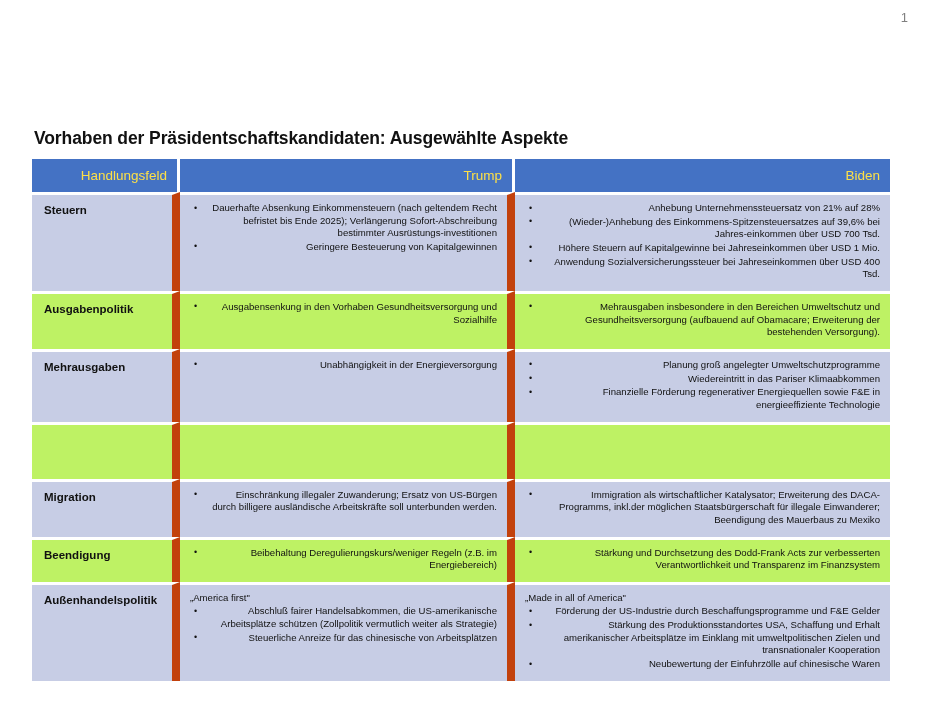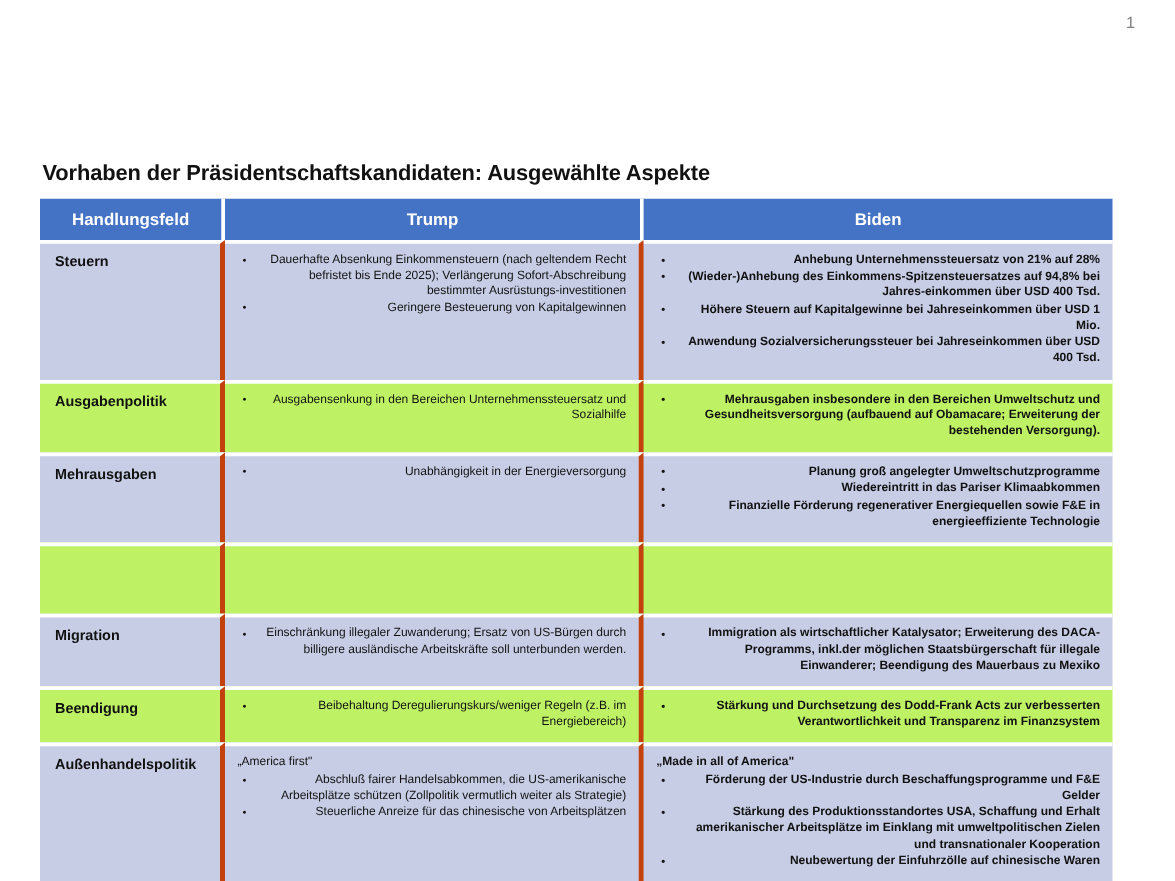--- a/index.html
+++ b/index.html
@@ -45,41 +45,41 @@
     border-collapse: separate;
     border-spacing: 0;
     table-layout: fixed;
   }
   .matrix col.c-field  { width: 148px; }
   .matrix col.c-trump  { width: 335px; }
   .matrix col.c-biden  { width: 375px; }
 
   .matrix th {
     background: #4472c4;
-    color: #ffffff;
+    color: #fde047;
     font-size: 13.5px;
-    font-weight: bold;
-    text-align: center;
+    font-weight: normal;
+    text-align: right;
     padding: 6px 10px 7px 10px;
     border-right: 3px solid #ffffff;
     vertical-align: middle;
     height: 20px;
   }
   .matrix th:last-child { border-right: none; }
 
   .matrix td {
     vertical-align: top;
     padding: 7px 10px 9px 10px;
-    border-right: 4px solid #c2410c;
+    border-right: 8px solid #c2410c;
     border-top: 3px solid #ffffff;
     font-size: 9.6px;
     line-height: 1.32;
     color: #111111;
   }
-  .matrix td:last-child { border-right: none; font-weight: bold; }
+  .matrix td:last-child { border-right: none; }
 
   tr.shade-a td { background: #c7cde5; }
   tr.shade-b td { background: #bef264; }
 
   td.field-cell {
     font-weight: bold;
     font-size: 11.5px;
     padding-left: 12px;
     padding-top: 8px;
     line-height: 1.25;
@@ -138,31 +138,31 @@
           <td class="field-cell">Steuern</td>
           <td>
             <ul class="bullets">
               <li>Dauerhafte Absenkung Einkommensteuern (nach geltendem Recht befristet bis Ende 2025); Verlängerung Sofort-Abschreibung bestimmter Ausrüstungs-investitionen</li>
               <li>Geringere Besteuerung von Kapitalgewinnen</li>
             </ul>
           </td>
           <td>
             <ul class="bullets">
               <li>Anhebung Unternehmenssteuersatz von 21% auf 28%</li>
-              <li>(Wieder-)Anhebung des Einkommens-Spitzensteuersatzes auf 94,8% bei Jahres-einkommen über USD 400 Tsd.</li>
+              <li>(Wieder-)Anhebung des Einkommens-Spitzensteuersatzes auf 39,6% bei Jahres-einkommen über USD 700 Tsd.</li>
               <li>Höhere Steuern auf Kapitalgewinne bei Jahreseinkommen über USD 1 Mio.</li>
               <li>Anwendung Sozialversicherungssteuer bei Jahreseinkommen über USD 400 Tsd.</li>
             </ul>
           </td>
         </tr>
         <tr class="shade-b">
           <td class="field-cell">Ausgabenpolitik</td>
           <td>
             <ul class="bullets">
-              <li>Ausgabensenkung in den Bereichen Unternehmenssteuersatz und Sozialhilfe</li>
+              <li>Ausgabensenkung in den Vorhaben Gesundheitsversorgung und Sozialhilfe</li>
             </ul>
           </td>
           <td>
             <ul class="bullets">
               <li>Mehrausgaben insbesondere in den Bereichen Umweltschutz und Gesundheitsversorgung (aufbauend auf Obamacare; Erweiterung der bestehenden Versorgung).</li>
             </ul>
           </td>
         </tr>
         <tr class="shade-a">
           <td class="field-cell">Mehrausgaben</td>

